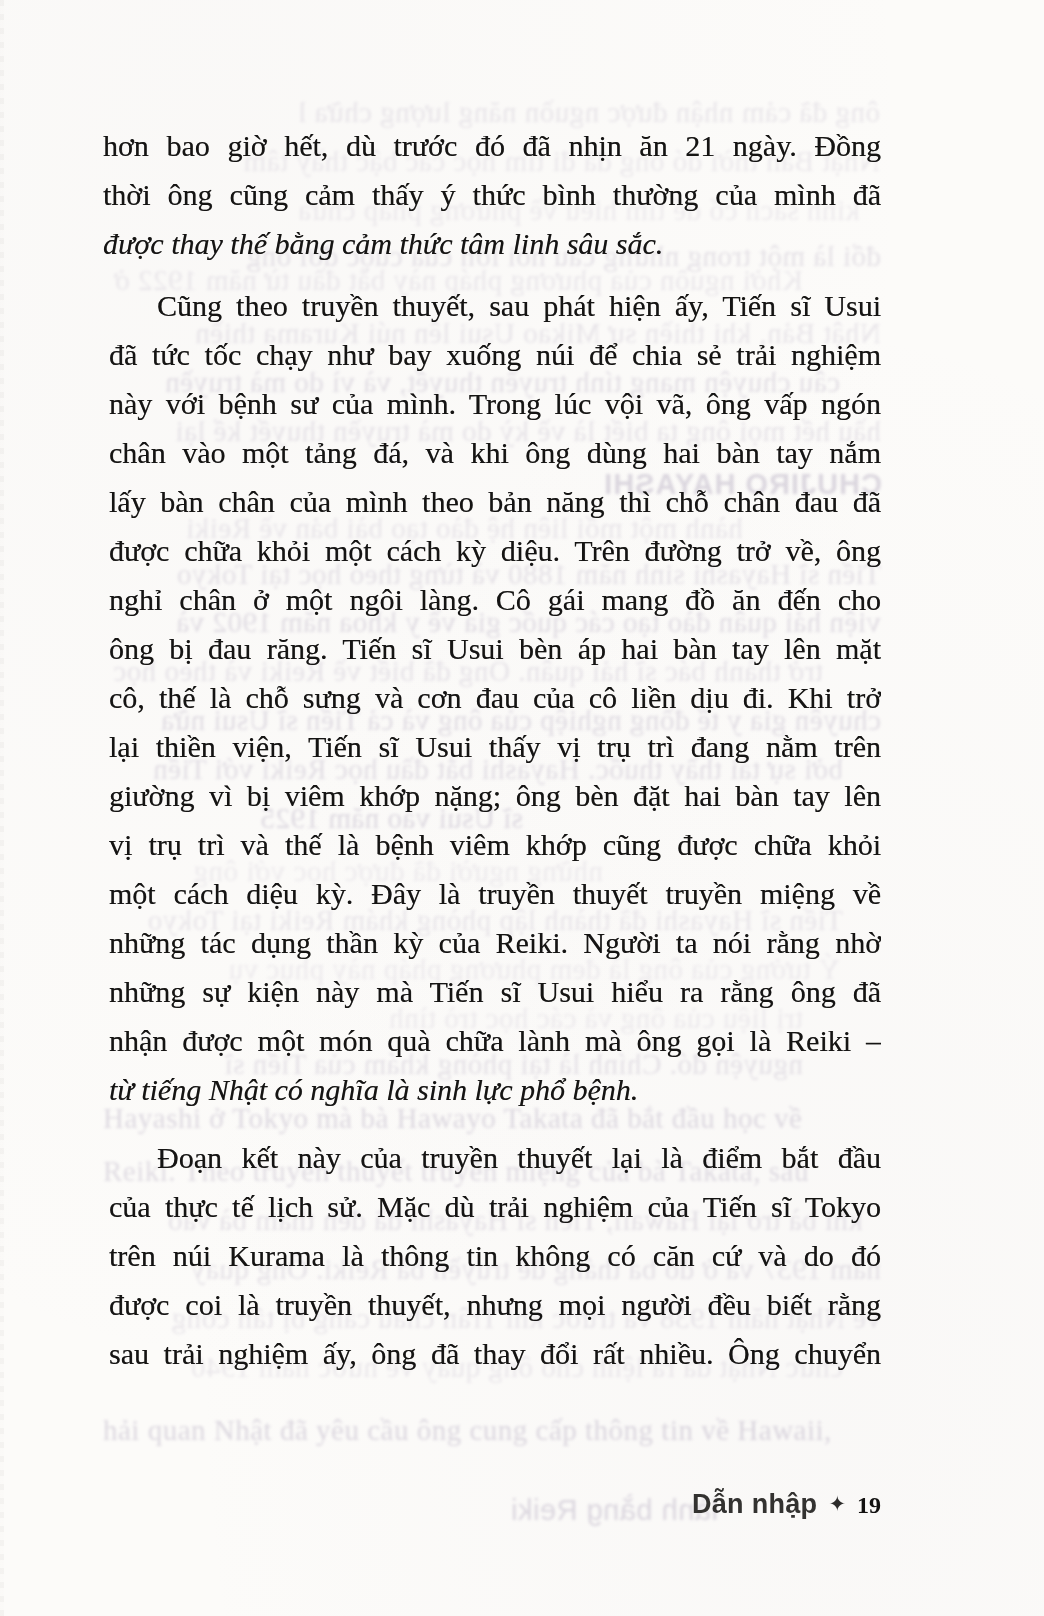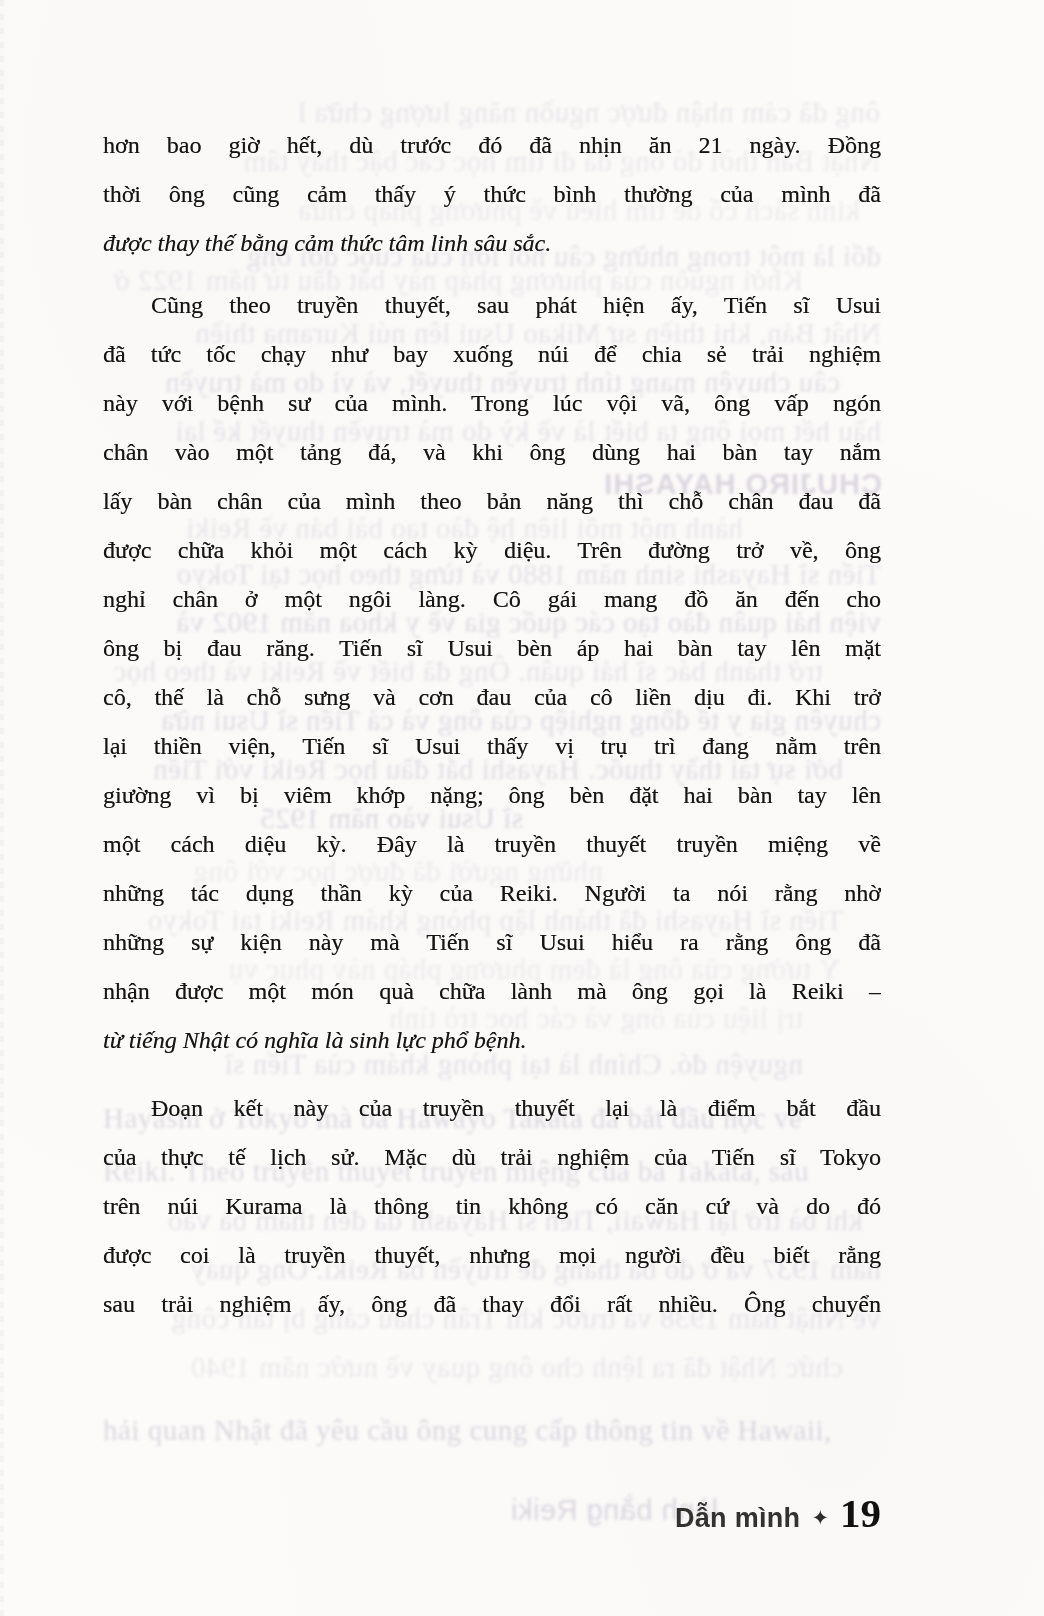--- a/index.html
+++ b/index.html
@@ -30,25 +30,25 @@
     letter-spacing:.5px;
     pointer-events:none;
   }
   .ghost.mir{transform:scaleX(-1);}
   .ghost.bold{font-weight:700;letter-spacing:1px;}
   .ghost.sans{font-family:"Liberation Sans","DejaVu Sans",sans-serif;}
   
   .textblock{
     position:absolute;left:103px;top:121px;width:778px;
     color:#151413;
-    font-size:24px;
+    font-size:30px;
     text-shadow:0.25px 0 0 rgba(10,10,10,.55);
   }
   .para{margin:0;padding:0;}
-  .para + .para{margin-top:13px;}
+  .para + .para{margin-top:13px;margin-left:6px;}
   .para.p3{margin-top:19px;}
   .line{
     height:49px;line-height:49px;
     text-align:justify;
     -moz-text-align-last:justify;
     text-align-last:justify;
     overflow:hidden;
   }
   .line.first-indent{padding-left:48px;}
   .line.last{
@@ -64,21 +64,21 @@
   }
   .footer .section{
     font-family:"Liberation Sans","DejaVu Sans",sans-serif;
     font-weight:700;font-size:27px;letter-spacing:.3px;color:#333230;
   }
   .footer .star{
     font-size:21px;margin:0 11px;position:relative;top:-2px;color:#2d2c2b;
   }
   .footer .pagenum{
     font-family:"Liberation Serif","DejaVu Serif",serif;
-    font-weight:700;font-size:41px;color:#121110;
+    font-weight:700;font-size:24px;color:#121110;
   }
 </style>
 </head>
 <body>
 
 <div class="page">
   <div class="edge-streak"></div>
 
   <div id="ghost-layer">
       <div class="ghost mir" style="left: 300px; top: 94px; width: 580px; opacity: 0.16;">ông đã cảm nhận được nguồn năng lượng chữa lành</div>
@@ -123,33 +123,34 @@
         <div class="line">đã tức tốc chạy như bay xuống núi để chia sẻ trải nghiệm</div>
         <div class="line">này với bệnh sư của mình. Trong lúc vội vã, ông vấp ngón</div>
         <div class="line">chân vào một tảng đá, và khi ông dùng hai bàn tay nắm</div>
         <div class="line">lấy bàn chân của mình theo bản năng thì chỗ chân đau đã</div>
         <div class="line">được chữa khỏi một cách kỳ diệu. Trên đường trở về, ông</div>
         <div class="line">nghỉ chân ở một ngôi làng. Cô gái mang đồ ăn đến cho</div>
         <div class="line">ông bị đau răng. Tiến sĩ Usui bèn áp hai bàn tay lên mặt</div>
         <div class="line">cô, thế là chỗ sưng và cơn đau của cô liền dịu đi. Khi trở</div>
         <div class="line">lại thiền viện, Tiến sĩ Usui thấy vị trụ trì đang nằm trên</div>
         <div class="line">giường vì bị viêm khớp nặng; ông bèn đặt hai bàn tay lên</div>
+        <div class="line">vị trụ trì và thế là bệnh viêm khớp cũng được chữa khỏi</div>
         <div class="line">một cách diệu kỳ. Đây là truyền thuyết truyền miệng về</div>
         <div class="line">những tác dụng thần kỳ của Reiki. Người ta nói rằng nhờ</div>
         <div class="line">những sự kiện này mà Tiến sĩ Usui hiểu ra rằng ông đã</div>
         <div class="line">nhận được một món quà chữa lành mà ông gọi là Reiki –</div>
         <div class="line last">từ tiếng Nhật có nghĩa là sinh lực phổ bệnh.</div>
       </div>
       <div class="para p3">
         <div class="line first-indent">Đoạn kết này của truyền thuyết lại là điểm bắt đầu</div>
         <div class="line">của thực tế lịch sử. Mặc dù trải nghiệm của Tiến sĩ Tokyo</div>
         <div class="line">trên núi Kurama là thông tin không có căn cứ và do đó</div>
         <div class="line">được coi là truyền thuyết, nhưng mọi người đều biết rằng</div>
         <div class="line">sau trải nghiệm ấy, ông đã thay đổi rất nhiều. Ông chuyển</div>
       </div>
     </div>
 
   <div class="footer">
-    <span class="section">Dẫn mình</span>
+    <span class="section">Dẫn nhập</span>
     <span class="star">✦</span>
     <span class="pagenum">19</span>
   </div>
 </div>
 
 </body></html>

